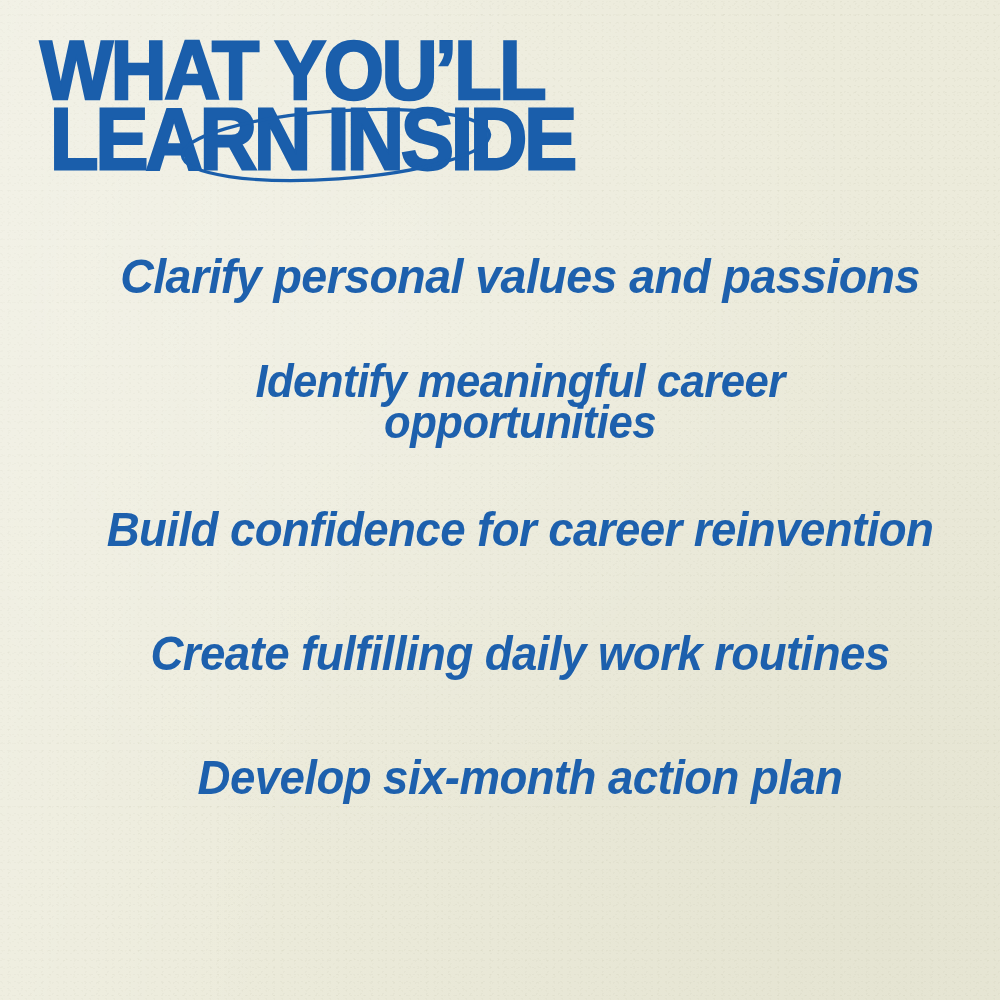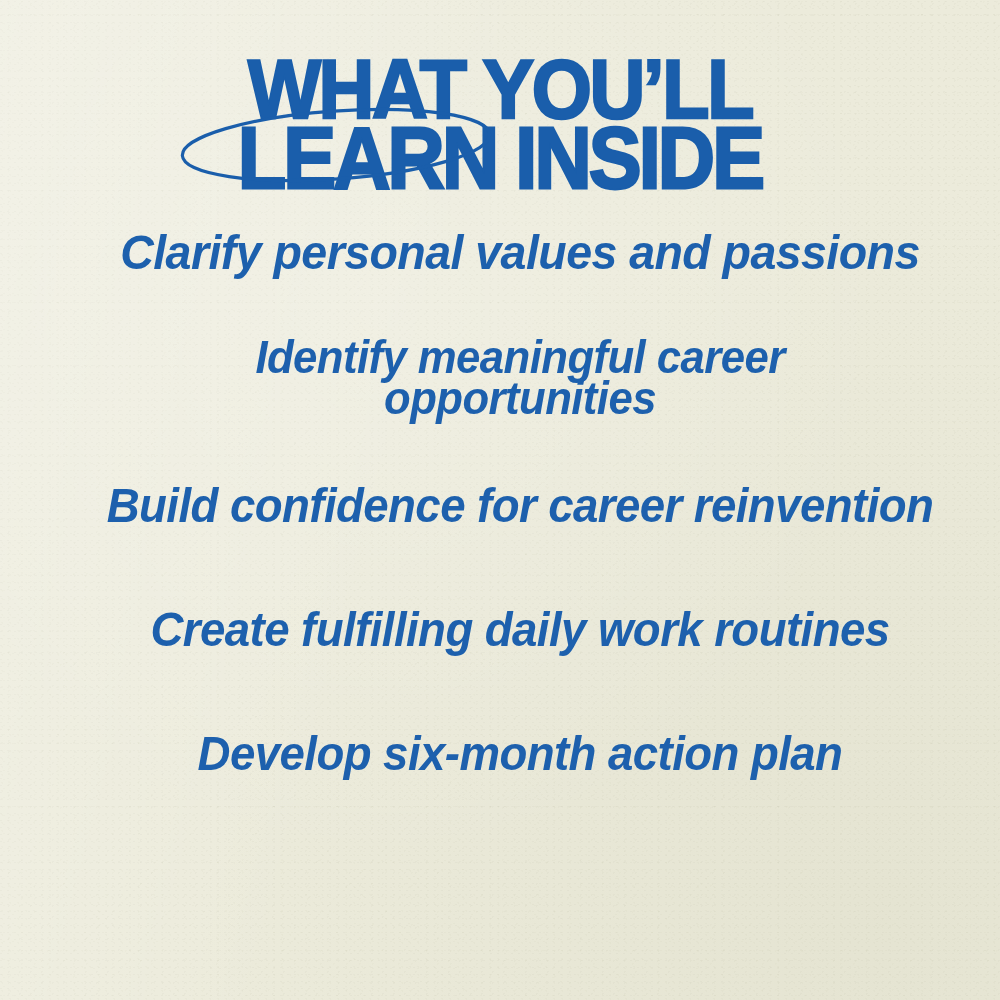--- a/index.html
+++ b/index.html
@@ -38,22 +38,22 @@
     background:
       linear-gradient(105deg, rgba(255,255,255,.30) 0%, rgba(255,255,255,0) 42%),
       radial-gradient(ellipse at 38% 30%, rgba(255,255,255,.22) 0%, rgba(255,255,255,0) 58%),
       radial-gradient(ellipse at 88% 92%, rgba(190,190,160,.16) 0%, rgba(190,190,160,0) 55%);
   }
 
   
   .heading {
     position:absolute;
     left:0; right:0;
-    top:56px;
-    text-align:center;
+    top:37px;
+    text-align:left;
     z-index:3;
   }
   .heading-line {
     position:relative;
     display:block;
     color:#1a5eab;
     font-family:"Liberation Sans", sans-serif;
     font-weight:bold;
     font-size:84px;
     line-height:.80;
@@ -79,21 +79,21 @@
     height:74px;
     z-index:4;
     pointer-events:none;
   }
   .ellipse-wrap svg { display:block; width:100%; height:100%; overflow:visible; }
 
   
   .list {
     position:absolute;
     left:0; right:0;
-    top:228px;
+    top:252px;
     z-index:2;
     margin-left:40px;
   }
   .item {
     width:100%;
     text-align:center;
     color:#1d60ad;
     font-family:"Liberation Sans", sans-serif;
     font-weight:bold;
     font-style:italic;

